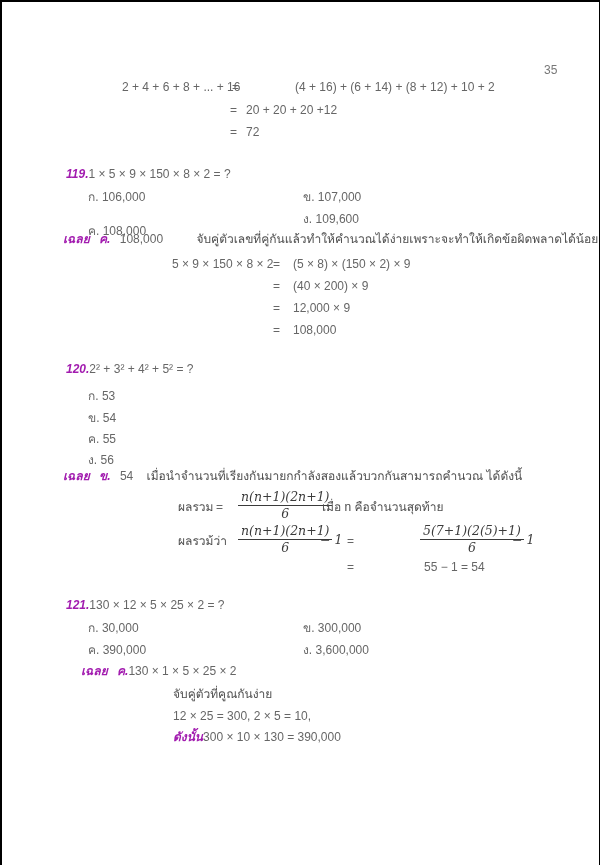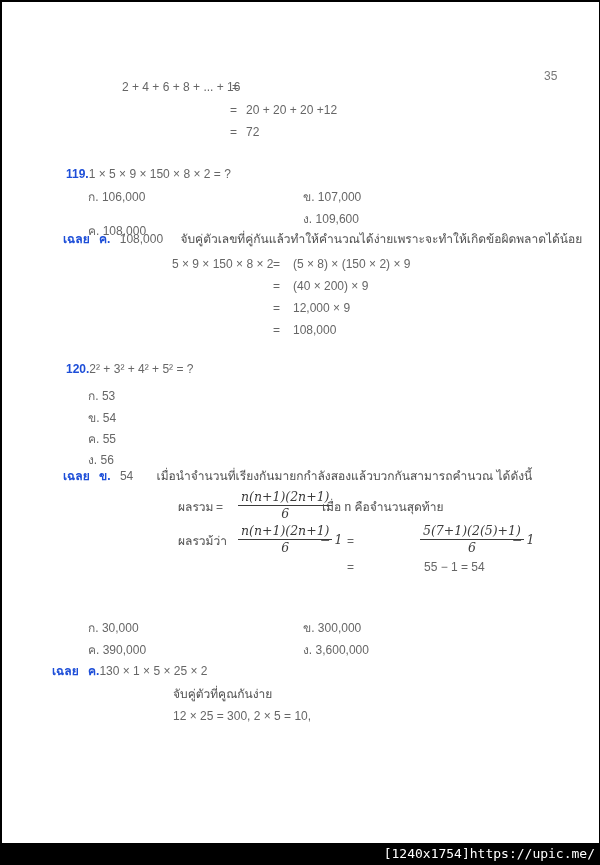--- a/index.html
+++ b/index.html
@@ -15,25 +15,25 @@
   .edge-left   { position:absolute; left:0; top:0; width:2px; height:100%; background:#000; }
   .edge-right  { position:absolute; right:0; top:0; width:1px; height:100%; background:#000; }
   .footer-bar  {
     position:absolute; left:0; bottom:0; width:100%; height:22px;
     background:#000; color:#fff; text-align:right;
     font-size:13px; line-height:22px; padding-right:5px;
     font-family:"DejaVu Sans Mono","Liberation Mono",monospace;
   }
   .t { position:absolute; font-size:12px; line-height:14px; color:#4d4d4d; white-space:nowrap; }
   .m { color:#666666; }               
-  .b { font-weight:bold; color:#1d4ed8; }
+  .b { font-weight:bold; color:#a21caf;font-style:italic; }
   .pageno { position:absolute; font-size:12px; color:#777; }
   .g6  { margin-left:6px; }
-  .g10 { margin-left:20px; }
-  .g14 { margin-left:14px; }
+  .g10 { margin-left:10px; }
+  .g14 { margin-left:30px; }
   
   .frac {
     position:absolute; display:inline-block; text-align:center;
     font-family:"DejaVu Serif","Liberation Serif",serif;
     font-style:italic; color:#3b3b3b; font-size:12.5px; line-height:14px;
   }
   .frac .num { display:block; padding:0 3px 1px; border-bottom:1px solid #3b3b3b;font-style:italic; }
   .frac .den { display:block; padding-top:1px; }
   .serifmath {
     font-family:"DejaVu Serif","Liberation Serif",serif;
@@ -41,24 +41,25 @@
   }
 </style>
 </head>
 <body>
 
 <div class="page">
   <div class="edge-top"></div>
   <div class="edge-left"></div>
   <div class="edge-right"></div>
 
-  <div class="pageno" style="left:544px; top:69px">35</div>
+  <div class="pageno" style="left:544px; top:63px">35</div>
 
   <div class="t m" style="left:122px; top:80px">2 + 4 + 6 + 8 + ... + 16</div>
   <div class="t m" style="left:232px; top:80px">=</div>
+  <div class="t m" style="left:295px; top:80px">(4 + 16) + (6 + 14) + (8 + 12) + 10 + 2</div>
   <div class="t m" style="left:230px; top:103px">=</div>
   <div class="t m" style="left:246px; top:103px">20 + 20 + 20 +12</div>
   <div class="t m" style="left:230px; top:125px">=</div>
   <div class="t m" style="left:246px; top:125px">72</div>
 
   <div class="t" style="left:66px; top:167px">
     <span class="b">119.</span><span class="m">1 × 5 × 9 × 150 × 8 × 2 = ?</span>
   </div>
   <div class="t m" style="left:88px;  top:190px">ก. 106,000</div>
   <div class="t m" style="left:303px; top:190px">ข. 107,000</div>
@@ -110,27 +111,30 @@
   <div class="t serifmath" style="left:320px; top:533px">− 1</div>
   <div class="t m" style="left:347px; top:534px">=</div>
   <div class="frac" style="left:420px; top:524px">
     <span class="num">5(7+1)(2(5)+1)</span>
     <span class="den">6</span>
   </div>
   <div class="t serifmath" style="left:512px; top:533px">− 1</div>
   <div class="t m" style="left:347px; top:560px">=</div>
   <div class="t m" style="left:424px; top:560px">55 − 1 = 54</div>
 
+  <div class="t" style="left:66px; top:598px">
+    <span class="b">121.</span><span class="m">130 × 12 × 5 × 25 × 2 = ?</span>
+  </div>
   <div class="t m" style="left:88px;  top:621px">ก. 30,000</div>
   <div class="t m" style="left:303px; top:621px">ข. 300,000</div>
   <div class="t m" style="left:88px;  top:643px">ค. 390,000</div>
   <div class="t m" style="left:303px; top:643px">ง. 3,600,000</div>
-  <div class="t" style="left:52px; top:664px">
+  <div class="t" style="left:81px; top:664px">
     <span class="b">เฉลย</span>
     <span class="b g6">ค.</span><span class="m">130 × 1 × 5 × 25 × 2</span>
   </div>
   <div class="t" style="left:173px; top:687px">จับคู่ตัวที่คูณกันง่าย</div>
   <div class="t m" style="left:173px; top:709px">12 × 25 = 300, 2 × 5 = 10,</div>
+  <div class="t" style="left:173px; top:730px">
+    <span class="b">ดังนั้น</span><span class="m">300 × 10 × 130 = 390,000</span>
+  </div>
 
-  <div class="footer-bar">
-    <span>[1240x1754]https://upic.me/</span>
-  </div>
 </div>
 
 </body></html>

